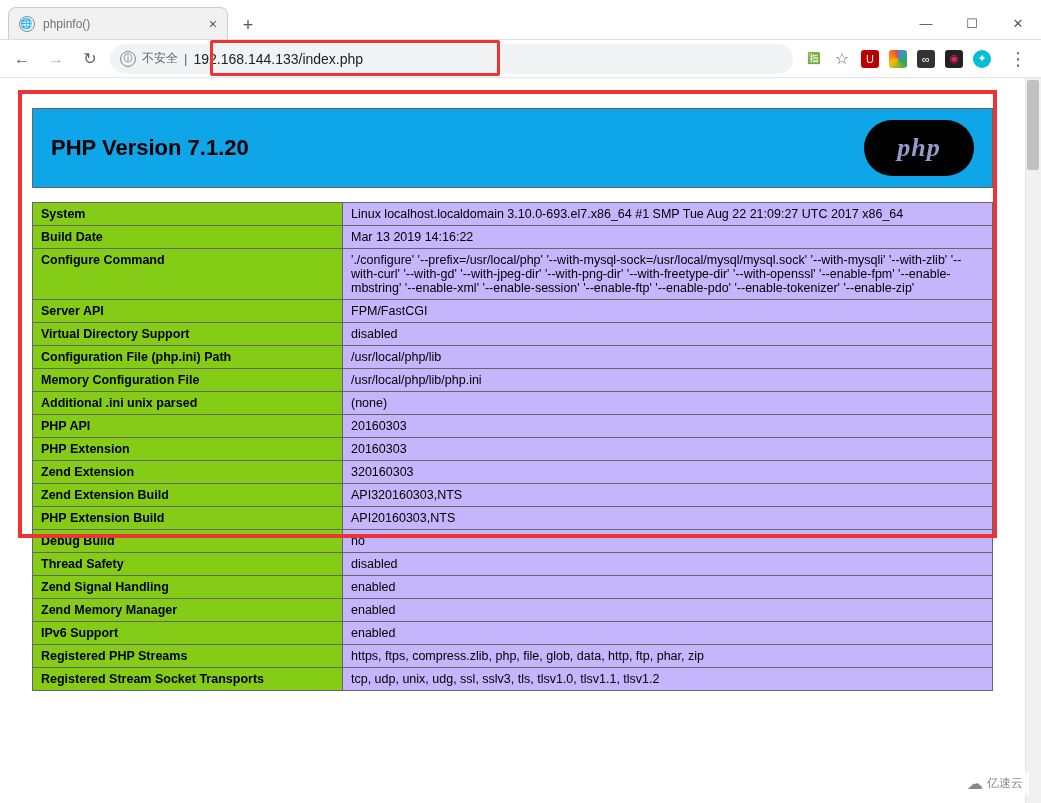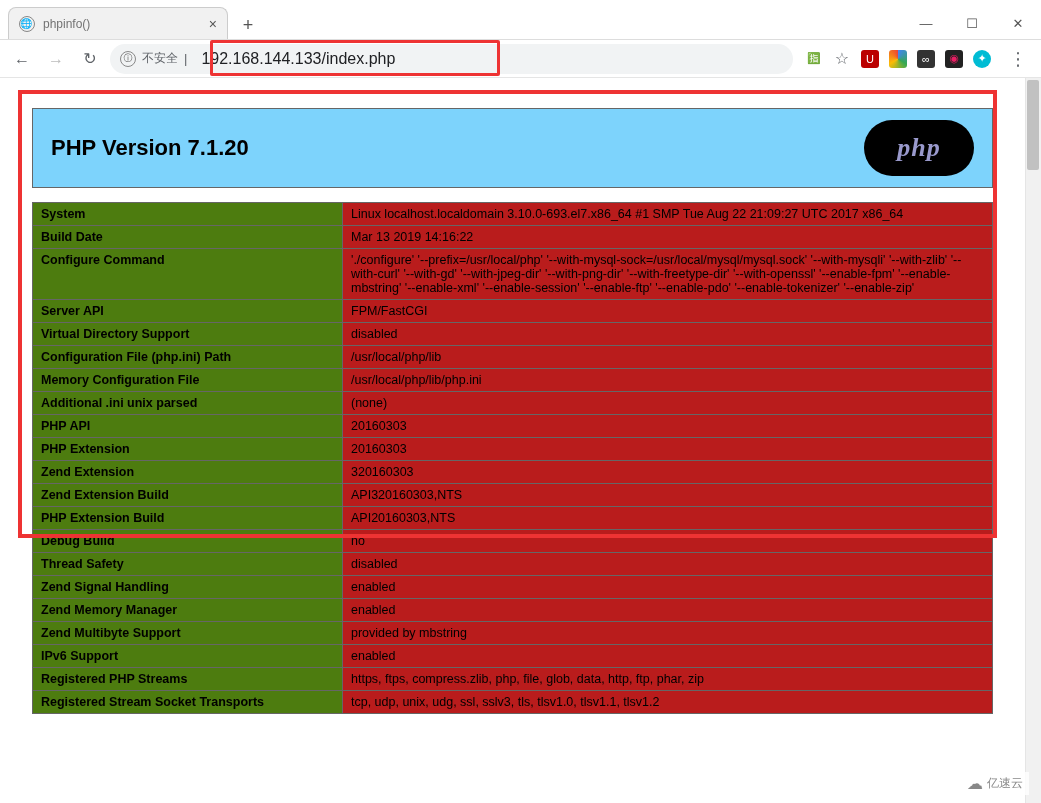--- a/index.html
+++ b/index.html
@@ -57,21 +57,21 @@
     background: #f1f3f4;
     border-radius: 15px;
     display: flex;
     align-items: center;
     padding: 0 10px;
     position: relative;
     gap: 6px;
   }
   .addr-info { width:16px;height:16px;border:1px solid #888;border-radius:50%;display:flex;align-items:center;justify-content:center;font-size:9px;color:#555;}
   .insecure { color:#5f6368; font-size:12px; }
-  .url-text { color:#202124; font-size:16px;margin-left:8px; }
+  .url-text { color:#202124; font-size:14px; }
   .addr-highlight {
     position:absolute;
     border:3px solid #e33;
     border-radius:2px;
     height:36px;
     left:100px;
     width:290px;
     top:-4px;
     pointer-events:none;
   }
@@ -93,21 +93,21 @@
   }
   .red-box {
     position:absolute;
     border:4px solid #e33;
     left:18px; right:28px;
     top:12px; height:448px;
     pointer-events:none;
     z-index:5;
   }
   .php-header {
-    background: #7dd3fc;
+    background: #0ea5e9;
     border:1px solid #666;
     height:80px;
     display:flex;
     align-items:center;
     padding:0 18px;
     margin: 12px 8px 14px 8px;
   }
   .php-header h1 {
     font-size:22px; font-weight:bold; color:#000; flex:1; margin:0;
   }
@@ -123,27 +123,27 @@
     width: calc(100% - 16px);
     margin: 0 8px;
   }
   table.info td {
     border:1px solid #666;
     padding:4px 8px;
     font-size:12.5px;
     vertical-align:top;
   }
   table.info td.k {
-    background:#4d7c0f;
+    background:#84cc16;
     width:310px;
     font-weight:bold;
     color:#000;
   }
   table.info td.v {
-    background:#b91c1c;
+    background:#c4b5fd;
     color:#000;
     word-break:break-word;
   }
   .watermark {
     position:fixed;
     right:12px; bottom:8px;
     font-size:12px; color:#888;
     display:flex; align-items:center; gap:4px;
     background:rgba(255,255,255,0.8);
     padding:2px 6px;
@@ -266,24 +266,20 @@
           </tr>
           <tr>
             <td class="k">Zend Signal Handling</td>
             <td class="v">enabled</td>
           </tr>
           <tr>
             <td class="k">Zend Memory Manager</td>
             <td class="v">enabled</td>
           </tr>
           <tr>
-            <td class="k">Zend Multibyte Support</td>
-            <td class="v">provided by mbstring</td>
-          </tr>
-          <tr>
             <td class="k">IPv6 Support</td>
             <td class="v">enabled</td>
           </tr>
           <tr>
             <td class="k">Registered PHP Streams</td>
             <td class="v">https, ftps, compress.zlib, php, file, glob, data, http, ftp, phar, zip</td>
           </tr>
           <tr>
             <td class="k">Registered Stream Socket Transports</td>
             <td class="v">tcp, udp, unix, udg, ssl, sslv3, tls, tlsv1.0, tlsv1.1, tlsv1.2</td>

